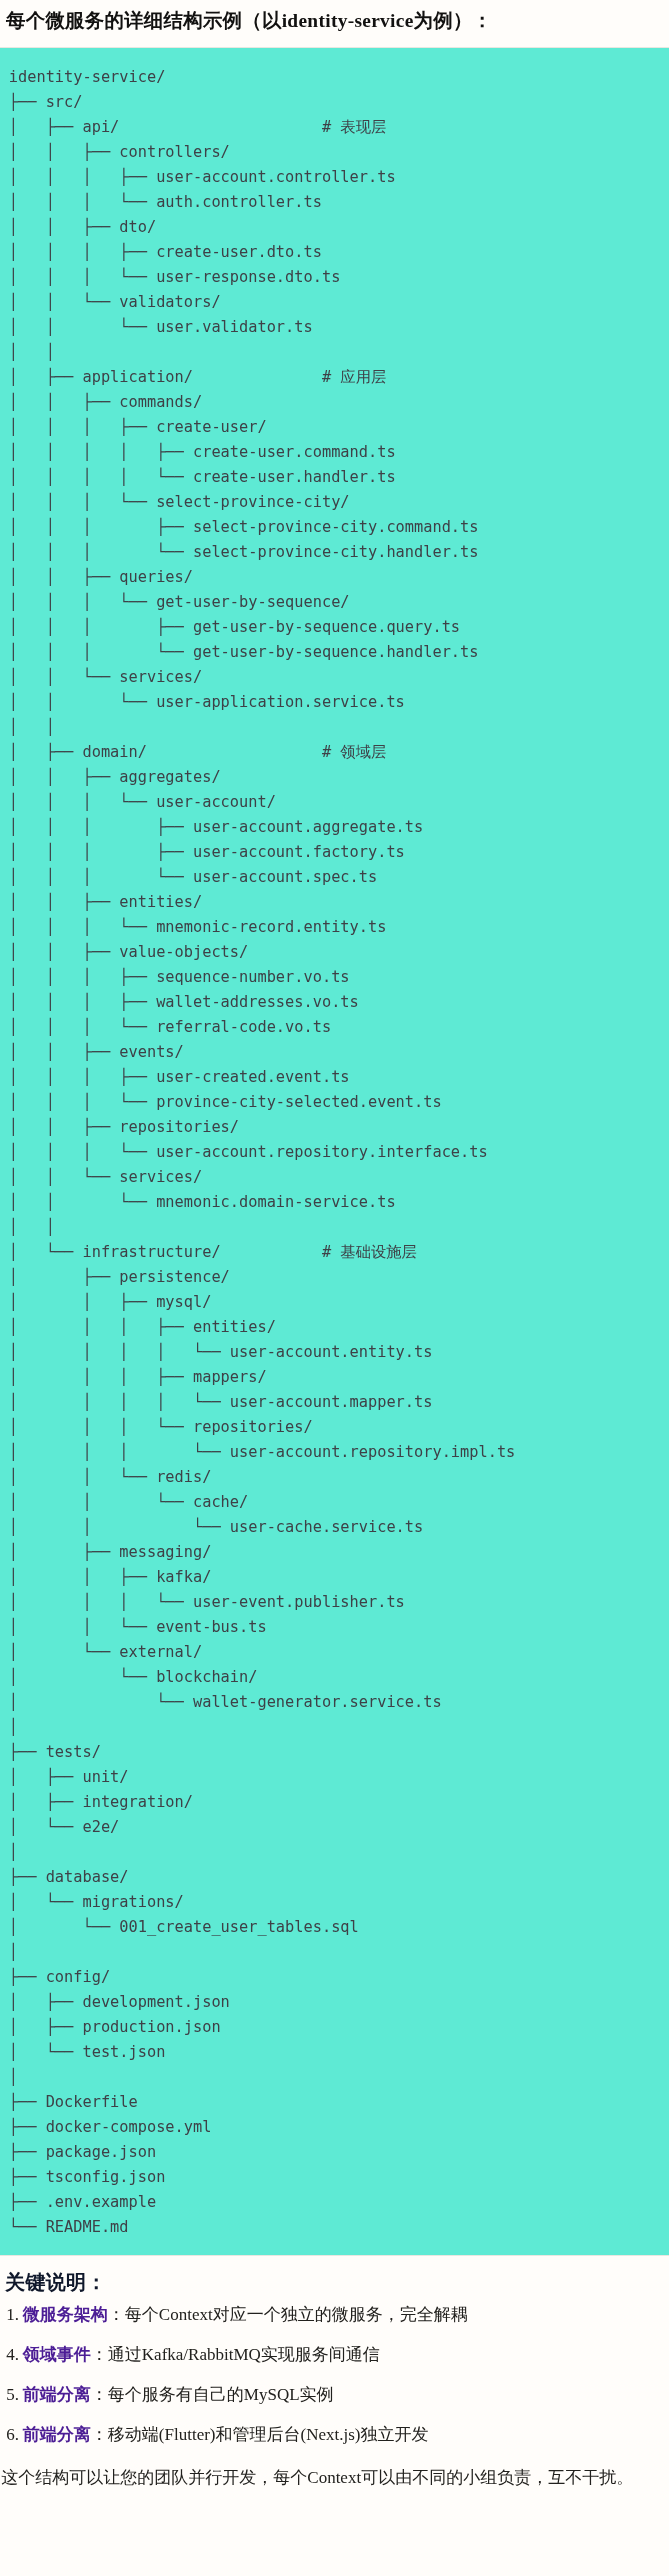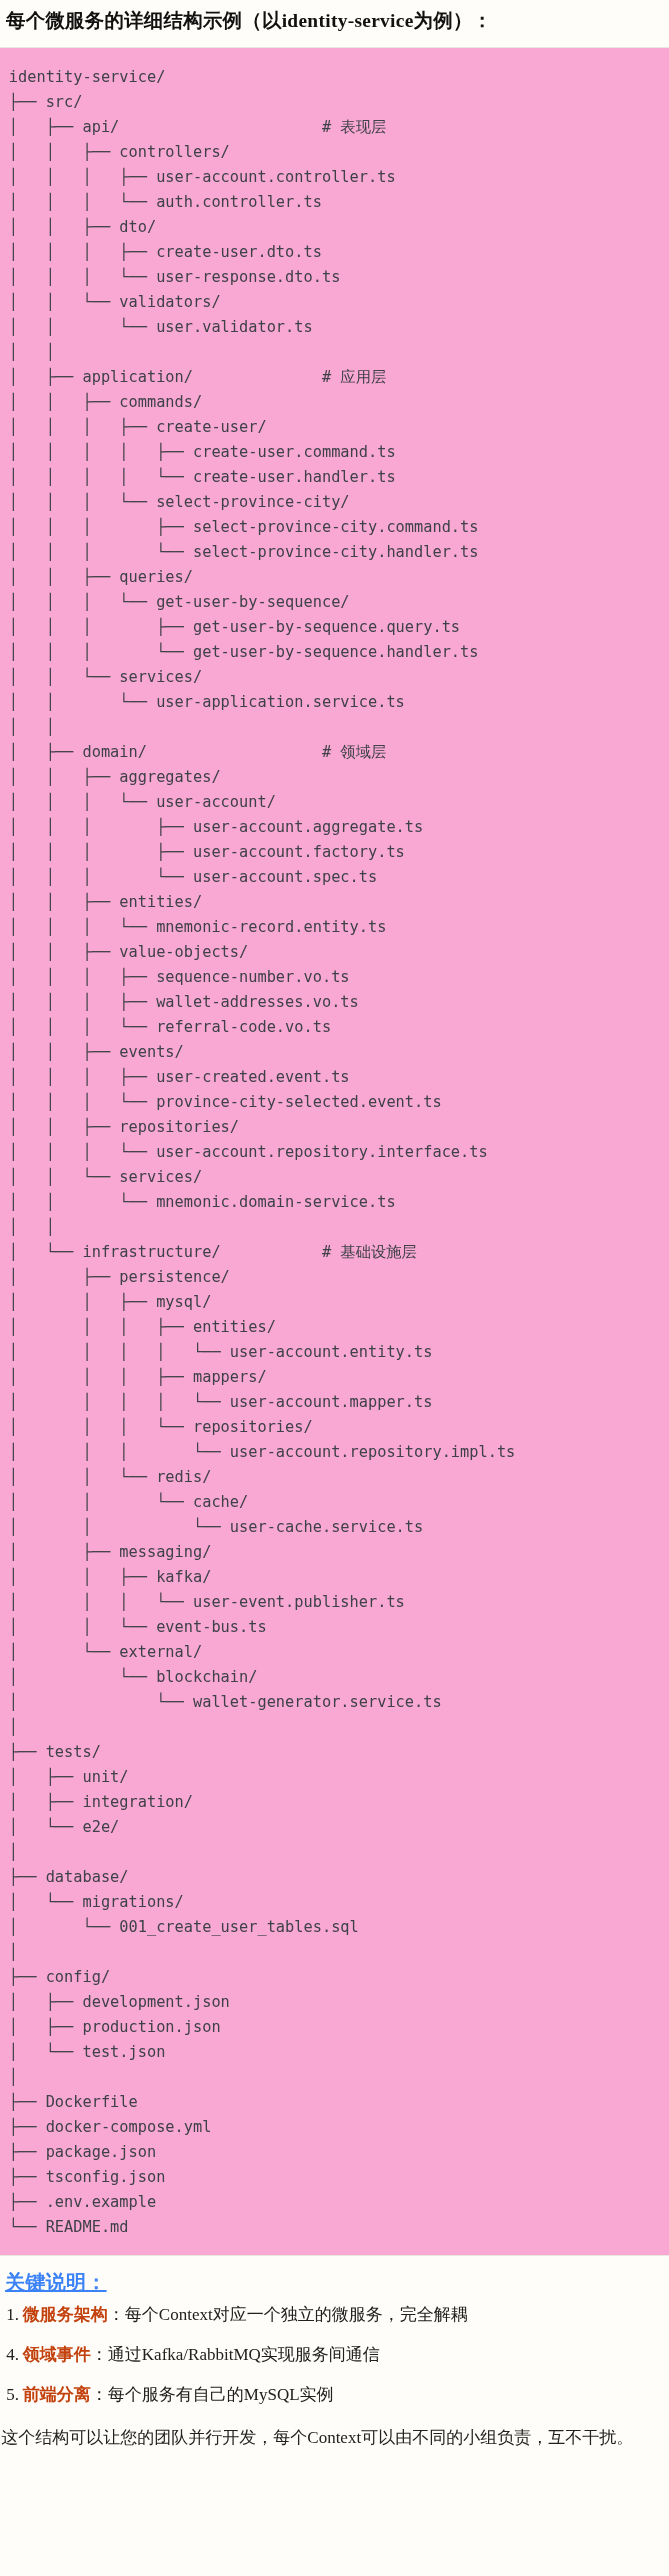--- a/index.html
+++ b/index.html
@@ -19,63 +19,62 @@
   }
   .doc-title {
     font-size: 19.4px;
     font-weight: 700;
     color: #121110;
     margin: 1px;
     padding: 5.6px 6.3px 12px 5px;
     letter-spacing: 0.3px;
   }
   .code-block {
-    background: #f9a8d4;
+    background: #5eead4;
     border-top: 0.6px solid #e9e7e0;
     border-bottom: 0.6px solid #e9e7e0;
     padding: 17px 8.8px 15px 8.8px;
   }
   .code-block pre {
     margin: 0;
     font-family: "DejaVu Sans Mono", "Liberation Mono", monospace;
     font-size: 15.3px;
     line-height: 25px;
     color: #3e4147;
     white-space: pre;
   }
   .notes {
     padding: 0 5px 0 1.3px;
   }
   .notes-heading {
     font-size: 20px;
     font-weight: 700;
-    color: #3b82f6;
+    color: #0f172a;
     margin: 0;
     padding: 13.8px 0 3.8px 3.8px;
     letter-spacing: 0.3px;
-    text-decoration: underline;
   }
   .notes-list {
     margin: 0;
     padding: 2.5px 0 0 5px;
     list-style: none;
   }
   .note-item {
     font-size: 17px;
     line-height: 23px;
     margin: 0 0 17px 0;
     color: #22211e;
   }
   .note-num {
     font-weight: 400;
     margin-right: 3.8px;
   }
   .note-label {
     font-weight: 700;
-    color: #c2410c;
+    color: #4c1d95;
   }
   .closing-paragraph {
     font-size: 17px;
     line-height: 24px;
     margin: 0;
     padding: 3.8px 0 10px 0;
     color: #22211e;
   }
 </style>
 </head>
@@ -181,19 +180,22 @@
     <ol class="notes-list">
       <li class="note-item">
         <span class="note-num">1.</span><span class="note-label">微服务架构</span><span class="note-text">：每个Context对应一个独立的微服务，完全解耦</span>
       </li>
       <li class="note-item">
         <span class="note-num">4.</span><span class="note-label">领域事件</span><span class="note-text">：通过Kafka/RabbitMQ实现服务间通信</span>
       </li>
       <li class="note-item">
         <span class="note-num">5.</span><span class="note-label">前端分离</span><span class="note-text">：每个服务有自己的MySQL实例</span>
       </li>
+      <li class="note-item">
+        <span class="note-num">6.</span><span class="note-label">前端分离</span><span class="note-text">：移动端(Flutter)和管理后台(Next.js)独立开发</span>
+      </li>
     </ol>
 
     <p class="closing-paragraph">这个结构可以让您的团队并行开发，每个Context可以由不同的小组负责，互不干扰。</p>
   </div>
 
 </div>
 
 
 </body></html>

